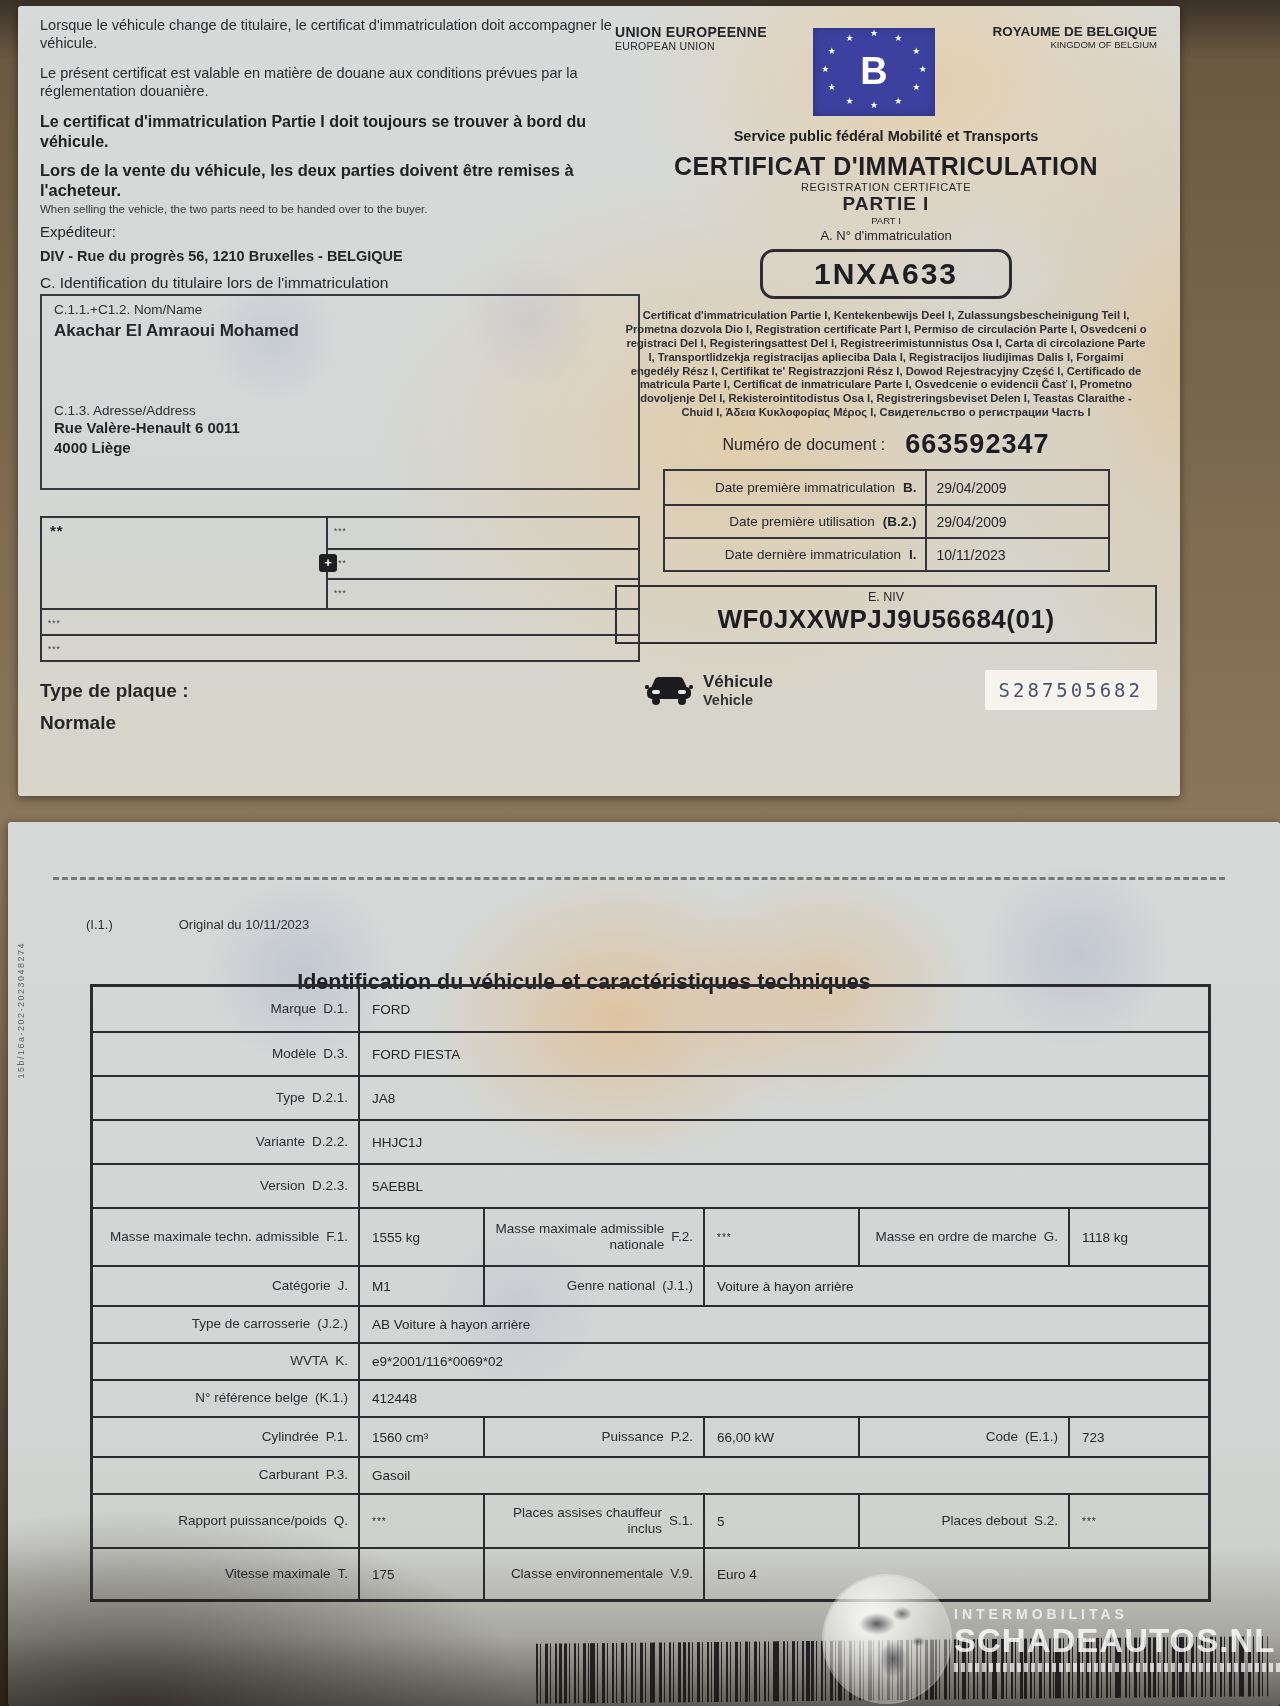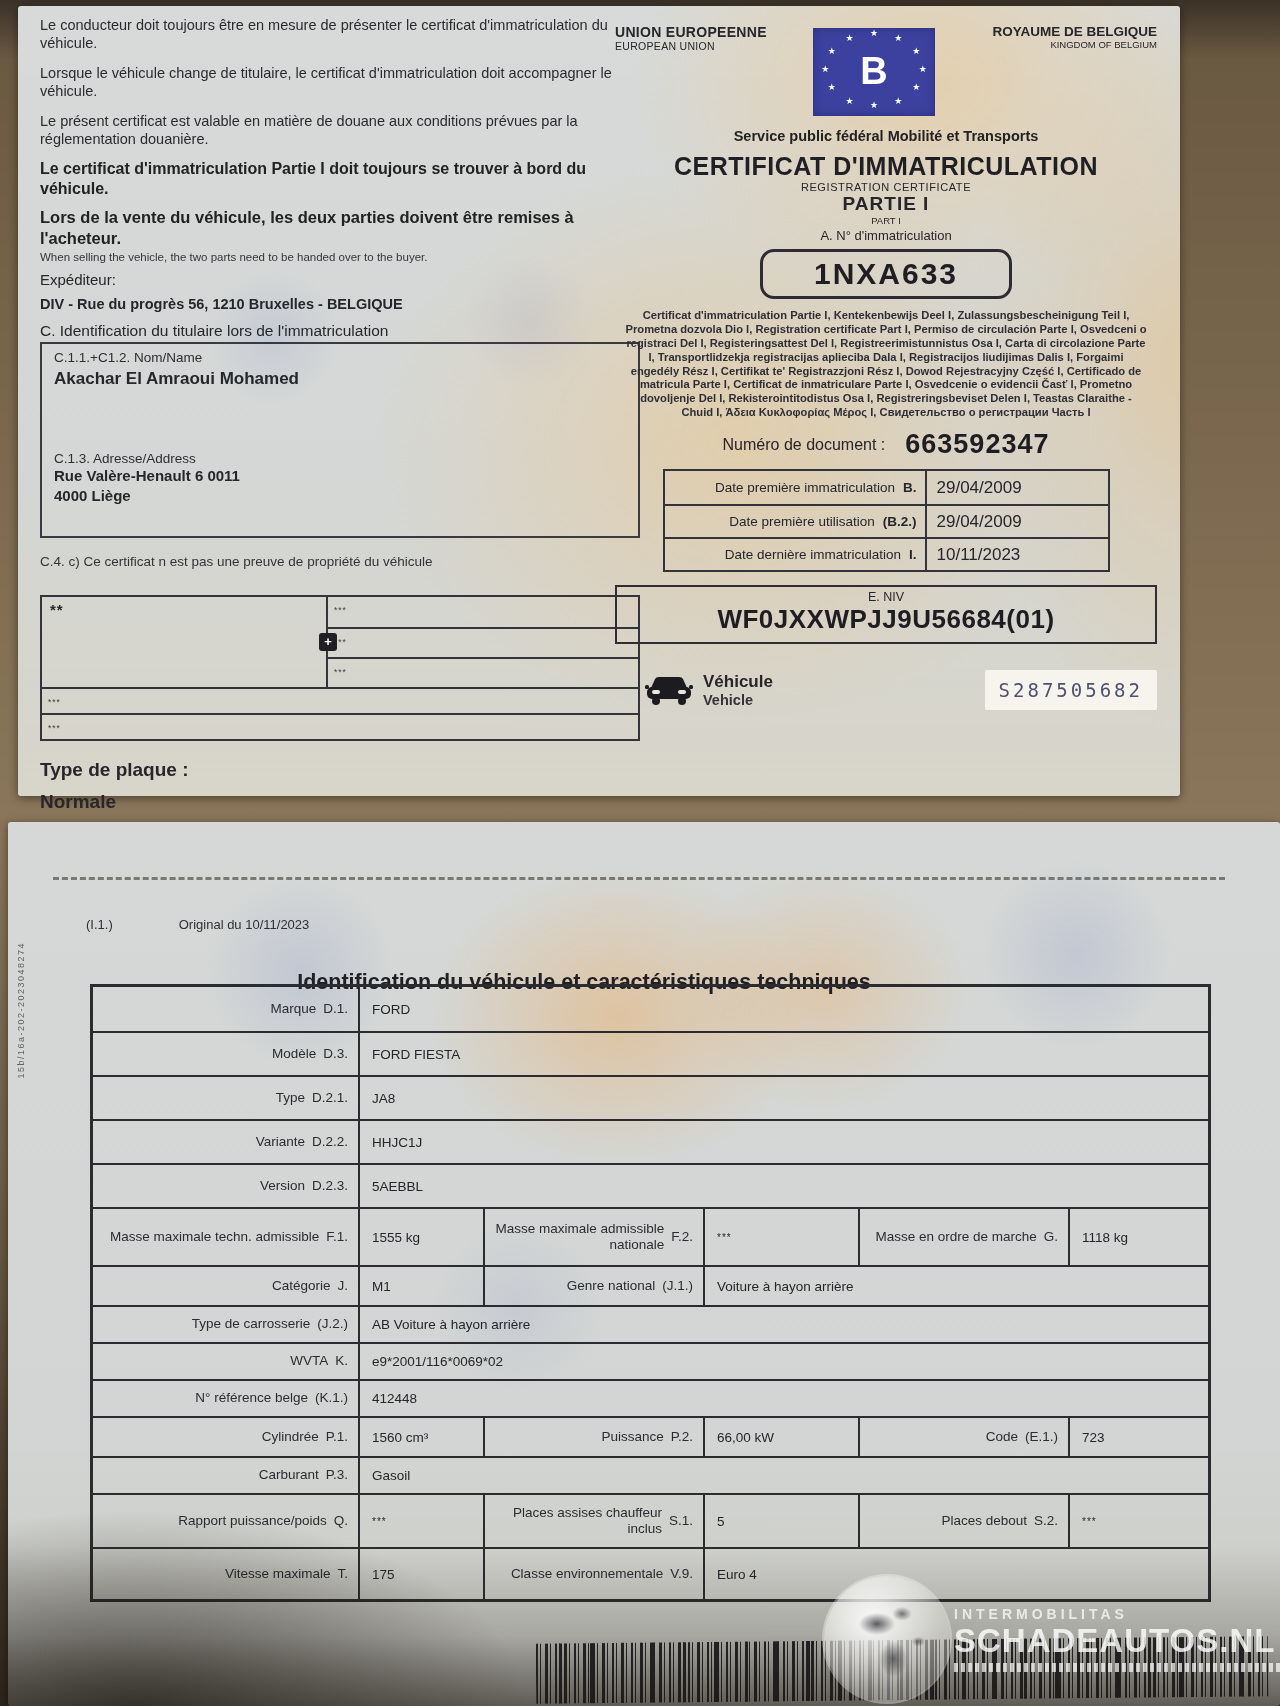--- a/index.html
+++ b/index.html
@@ -76,21 +76,21 @@
   .multilingual{font-size:11.2px;font-weight:bold;line-height:1.24;text-align:center;margin:10px 8px 0;color:#2e2e35;}
   .doc-row{display:flex;align-items:center;justify-content:center;gap:20px;margin-top:9px;}
   .doc-label{font-size:16px;}
   .doc-number{font-size:27px;font-weight:bold;letter-spacing:1px;color:#1d1d22;}
   .dates-table{width:447px;margin:9px auto 0;border:2px solid #33333a;}
   .d-row{display:grid;grid-template-columns:262px 1fr;min-height:33px;}
   .d-row + .d-row{border-top:2px solid #33333a;}
   .d-label{display:flex;justify-content:flex-end;align-items:center;gap:8px;padding-right:8px;
     font-size:13.5px;border-right:2px solid #33333a;text-align:right;}
   .d-code{font-weight:bold;}
-  .d-val{display:flex;align-items:center;padding-left:10px;font-size:17px;}
+  .d-val{display:flex;align-items:center;padding-left:10px;font-size:14px;}
   .niv-box{border:2.5px solid #2e2e34;margin-top:13px;text-align:center;padding:3px 0 7px;}
   .niv-label{font-size:12.5px;}
   .niv-value{font-size:26px;font-weight:bold;letter-spacing:.5px;color:#1d1d22;}
   .veh-row{display:flex;align-items:center;margin-top:26px;padding-left:30px;}
   .veh-labels{margin-left:10px;line-height:1.15;}
   .veh-l1{font-size:17px;font-weight:bold;}
   .veh-l2{font-size:14.5px;font-weight:bold;color:#33333a;}
   .serial-box{margin-left:auto;background:rgba(248,246,240,.92);color:#4c5270;
     font-family:"DejaVu Sans Mono",monospace;font-size:19px;letter-spacing:3px;padding:9px 14px;border-radius:2px;}
   
@@ -135,40 +135,38 @@
       radial-gradient(ellipse 560px 280px at 10% 100%, rgba(25,20,14,.6), transparent 70%);}
   .car-icon{flex:none;}
 </style>
 </head>
 <body>
 
 <div class="photo">
 
   <section class="page page1">
     <div class="col-left">
-      <p class="notice">Le conducteur doit toujours être en mesure de présenter le certificat d'immatriculation du véhicule.</p>
       <p class="notice">Lorsque le véhicule change de titulaire, le certificat d'immatriculation doit accompagner le véhicule.</p>
       <p class="notice">Le présent certificat est valable en matière de douane aux conditions prévues par la réglementation douanière.</p>
       <p class="notice-bold">Le certificat d'immatriculation Partie I doit toujours se trouver à bord du véhicule.</p>
       <p class="notice-bold big">Lors de la vente du véhicule, les deux parties doivent être remises à l'acheteur.</p>
       <p class="notice-en">When selling the vehicle, the two parts need to be handed over to the buyer.</p>
       <p class="expediteur">Expéditeur:</p>
       <p class="div-line">DIV - Rue du progrès 56, 1210 Bruxelles - BELGIQUE</p>
       <p class="c-title">C. Identification du titulaire lors de l'immatriculation</p>
       <div class="holder-box">
         <div class="field-label">C.1.1.+C1.2. Nom/Name</div>
         <div class="holder-name">Akachar El Amraoui Mohamed</div>
         <div class="holder-spacer"></div>
         <div class="field-label">C.1.3. Adresse/Address</div>
         <div class="holder-addr">
           <span>Rue Valère-Henault 6 0011</span><br>
           <span>4000 Liège</span>
         </div>
       </div>
-      <p class="c4">C.4. c) Ce certificat n est pas une preuve de propriété du véhicule</p>
       <div class="stars-table">
         <div class="st-left">
           <span class="stars">**</span>
           <span class="plus-icon">+</span>
         </div>
         <div class="st-r"><span class="ph">***</span></div>
         <div class="st-r"><span class="ph">***</span></div>
         <div class="st-r"><span class="ph">***</span></div>
         <div class="st-full"><span class="ph">***</span></div>
         <div class="st-full"><span class="ph">***</span></div>

